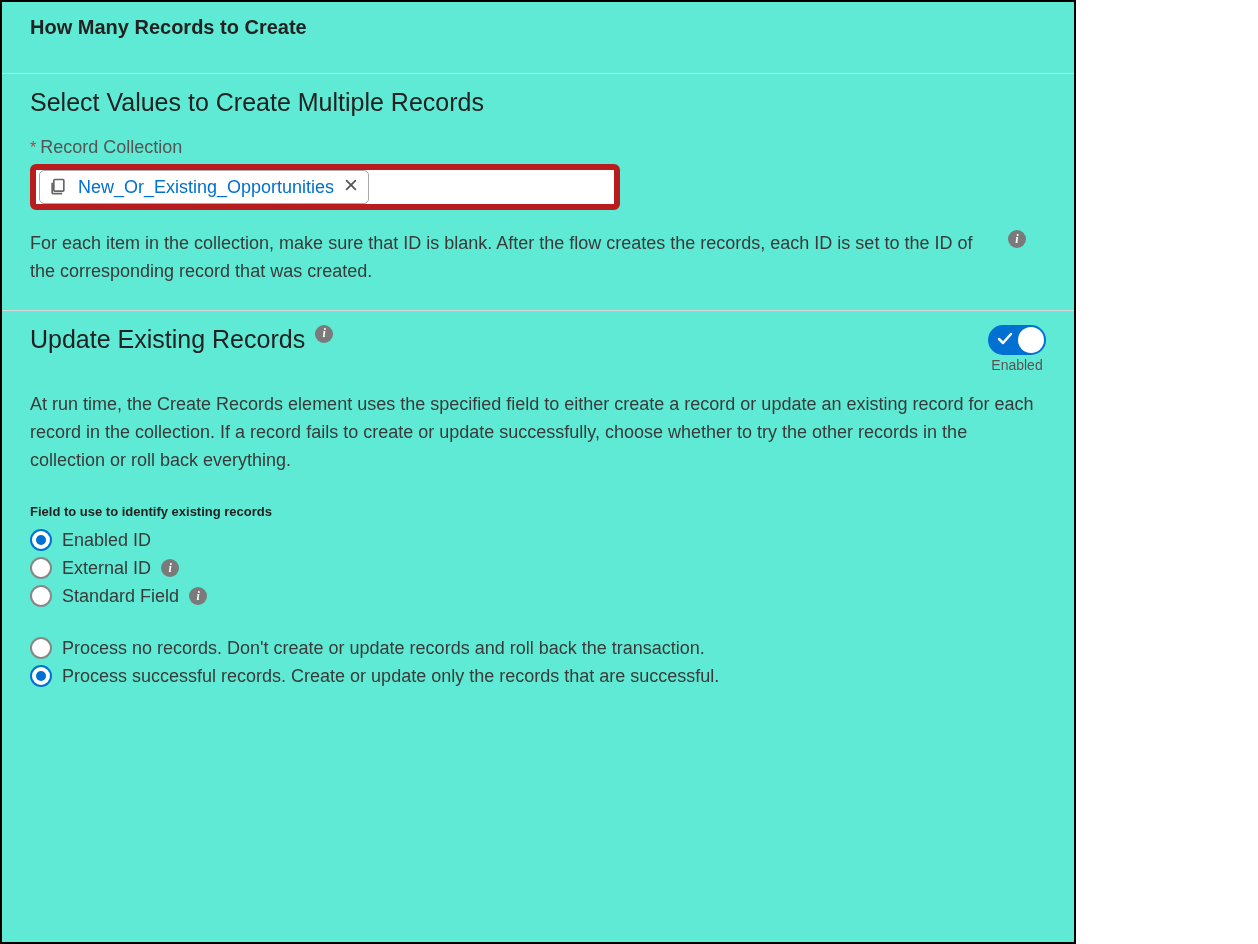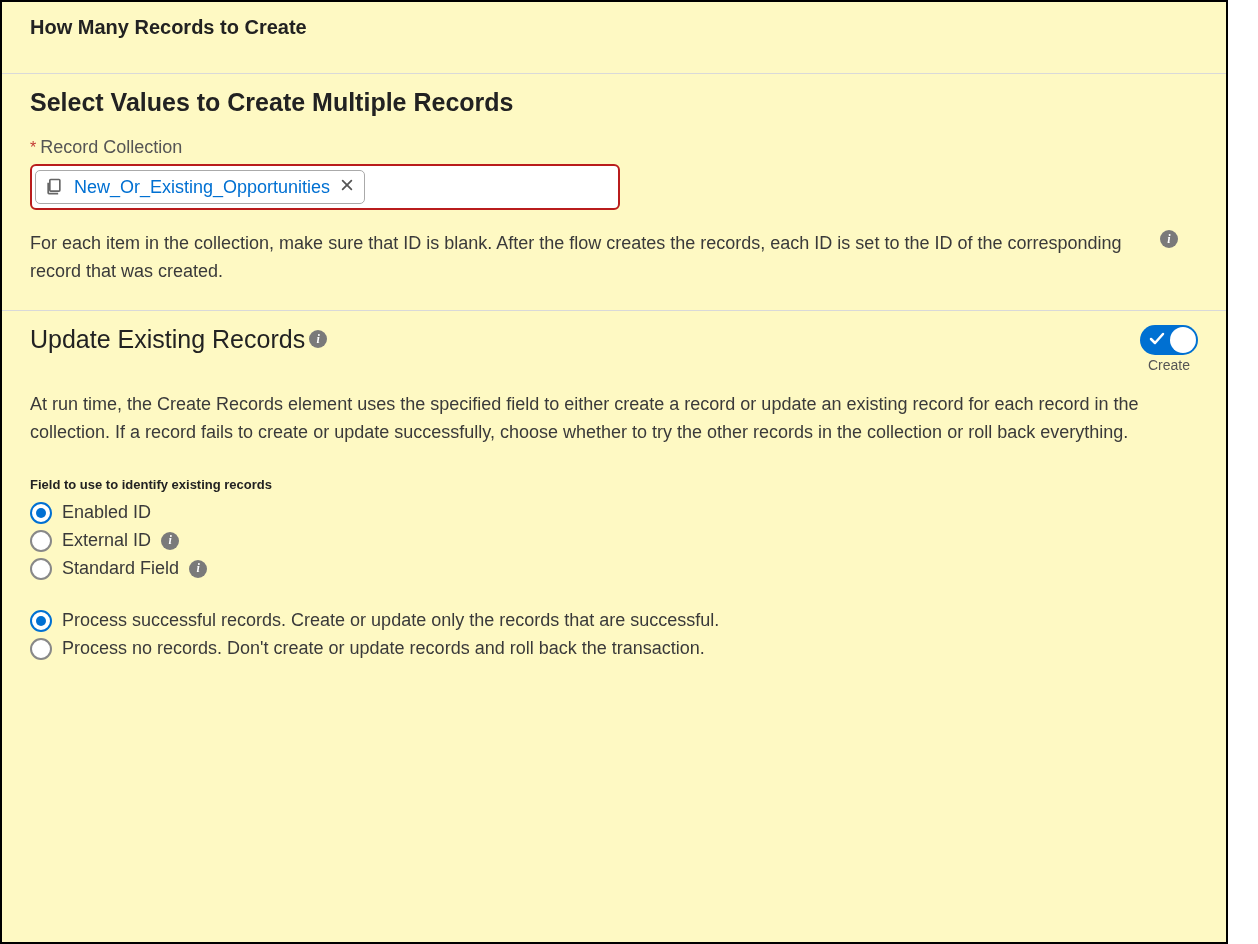--- a/index.html
+++ b/index.html
@@ -4,40 +4,40 @@
 <style>
   * { box-sizing: border-box; }
   body {
     margin: 0;
     font-family: -apple-system, BlinkMacSystemFont, "Segoe UI", Arial, sans-serif;
     background: #fff;
     color: #222;
   }
   .frame {
     border: 2px solid #000;
-    width: 1228px;
+    width: 1076px;
     min-height: 944px;
-    background: #fef9c3;
+    background: #5eead4;
     position: relative;
   }
   .section {
     padding: 14px 28px 24px 28px;
   }
   .section + .section {
     border-top: 1px solid #d9d9d9;
   }
   .heading-bold {
     font-size: 20px;
     font-weight: 700;
     color: #222;
     margin: 0 0 10px 0;
   }
   .heading-large {
     font-size: 25px;
-    font-weight: 700;
+    font-weight: 400;
     color: #222;
     margin: 0 0 20px 0;
   }
   .subheading-bold {
     font-size: 13px;
     font-weight: 700;
     color: #222;
     margin: 0 0 10px 0;
   }
   .radio-row {
@@ -81,21 +81,21 @@
     color: #c23934;
     font-size: 16px;
   }
   .field-label {
     font-size: 18px;
     color: #555;
   }
   .pill-input {
     display: flex;
     align-items: center;
-    border: 2px solid #b91c1c;
+    border: 6px solid #b91c1c;
     border-radius: 6px;
     width: 590px;
     height: 46px;
     padding: 3px;
     background: #fff;
   }
   .pill {
     display: flex;
     align-items: center;
     gap: 8px;
@@ -157,22 +157,21 @@
     top: 0;
   }
   .toggle-header {
     display: flex;
     align-items: flex-start;
     justify-content: space-between;
     margin-bottom: 18px;
   }
   .toggle-title-row {
     display: flex;
-    align-items: center;
-    gap: 4px;
+    gap: 10px;
   }
   .toggle-title {
     font-size: 25px;
     font-weight: 400;
     color: #222;
   }
   .toggle-wrap {
     display: flex;
     flex-direction: column;
     align-items: center;
@@ -258,21 +257,21 @@
         <span class="toggle-title">Update Existing Records</span>
         <span class="info-icon">i</span>
       </div>
       <div class="toggle-wrap">
         <div class="toggle">
           <svg class="toggle-check" viewBox="0 0 16 16" fill="none" stroke="#fff" stroke-width="2.5" stroke-linecap="round" stroke-linejoin="round">
             <polyline points="2,9 6,13 14,4"></polyline>
           </svg>
           <div class="toggle-knob"></div>
         </div>
-        <div class="toggle-status">Create</div>
+        <div class="toggle-status">Enabled</div>
       </div>
     </div>
 
     <p class="body-text">At run time, the Create Records element uses the specified field to either create a record or update an existing record for each record in the collection. If a record fails to create or update successfully, choose whether to try the other records in the collection or roll back everything.</p>
 
     <div class="group-block">
       <div class="subheading-bold">Field to use to identify existing records</div>
       <div id="identifyGroup">
           <div class="radio-row">
             <div class="radio-circle selected">
@@ -289,26 +288,26 @@
             <div class="radio-circle"></div>
             <span class="radio-label">Standard Field</span>
             <span class="info-icon">i</span>
           </div>
         </div>
     </div>
 
     <div class="group-block">
       <div id="onFailGroup">
           <div class="radio-row">
+            <div class="radio-circle"></div>
+            <span class="radio-label">Process no records. Don't create or update records and roll back the transaction.</span>
+          </div>
+          <div class="radio-row">
             <div class="radio-circle selected">
               <div class="radio-dot"></div>
             </div>
             <span class="radio-label">Process successful records. Create or update only the records that are successful.</span>
           </div>
-          <div class="radio-row">
-            <div class="radio-circle"></div>
-            <span class="radio-label">Process no records. Don't create or update records and roll back the transaction.</span>
-          </div>
         </div>
     </div>
   </div>
 
 </div>
 
 </body></html>

